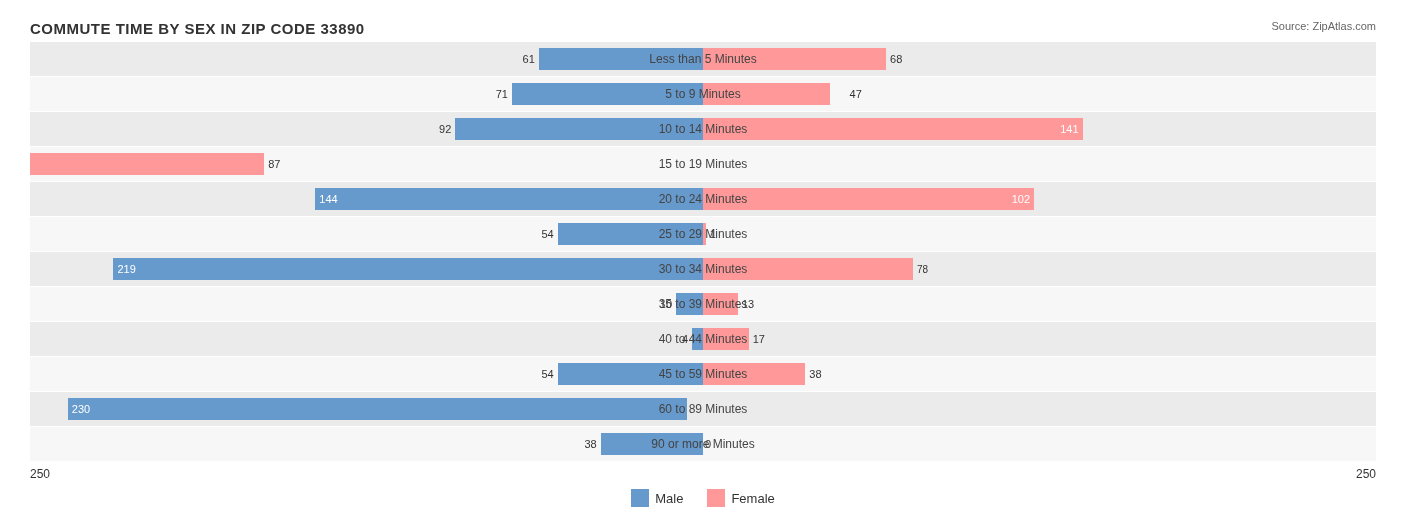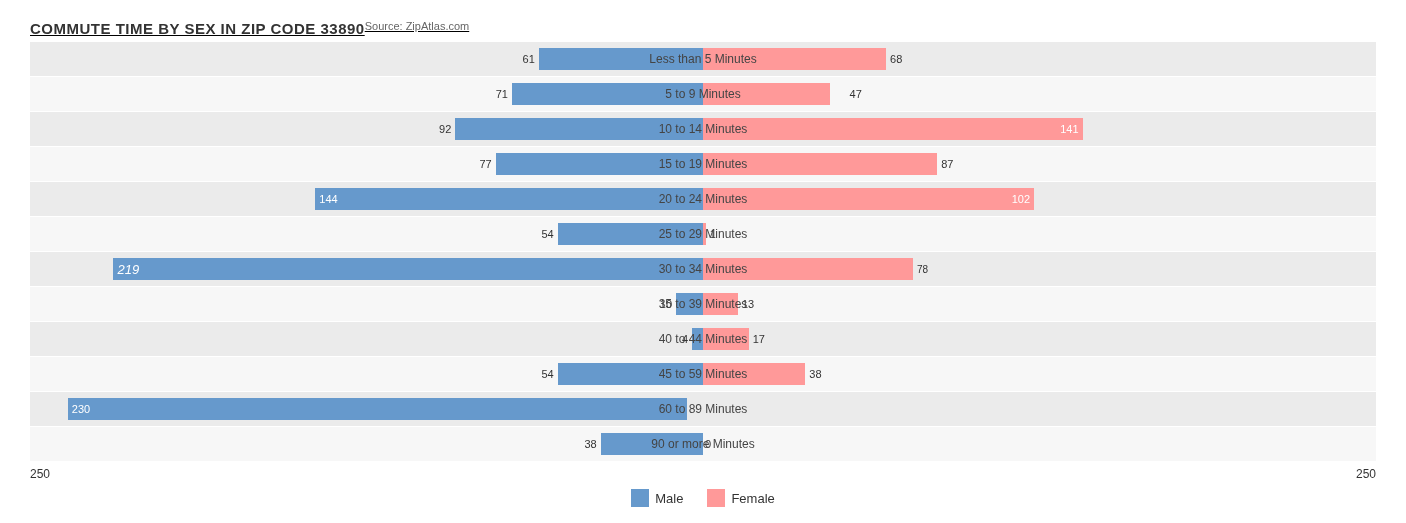--- a/index.html
+++ b/index.html
@@ -103,21 +103,21 @@
       white-space: nowrap;
       z-index: 20;
       pointer-events: none;
       background: transparent;
     }
   </style>
 </head>
 <body>
 
 <div>
-  <div style="display:flex; align-items:flex-start;text-decoration:underline;">
+  <div style="display:flex; justify-content:space-between; align-items:flex-start;">
     <div class="chart-title">COMMUTE TIME BY SEX IN ZIP CODE 33890</div>
     <div class="source">Source: ZipAtlas.com</div>
   </div>
 
   <div class="rows-wrapper" id="chart-rows">
   <div class="chart-row">
     <div class="half half-left">
       <div class="bar bar-m" style="width: 24.4%; height:22px; background:#6699cc; right:0; position:absolute; display:flex; align-items:center; justify-content:flex-start;">
         
       </div>
@@ -157,26 +157,20 @@
     </div>
     <div class="center-label">10 to 14 Minutes</div>
     <div class="half half-right">
       <div class="bar bar-f" style="width: 56.39999999999999%; height:22px; background:#ff9999; left:0; position:absolute; display:flex; align-items:center; justify-content:flex-end;">
         <span style="font-size:11px;color:#fff;padding-right:4px;">141</span>
       </div>
 
     </div>
   </div>
       <div class="chart-row">
-    <div class="half half-left">
-      <div class="bar bar-m" style="width: 30.8%; height:22px; background:#6699cc; right:0; position:absolute; display:flex; align-items:center; justify-content:flex-start;">
-        
-      </div>
-      <span style="position:absolute; right:30.8%; font-size:11px; color:#333; padding-right:4px; white-space:nowrap; transform:translateX(0); z-index:10;">77</span>
-    </div>
     <div class="center-label">15 to 19 Minutes</div>
     <div class="half half-right">
       <div class="bar bar-f" style="width: 34.8%; height:22px; background:#ff9999; left:0; position:absolute; display:flex; align-items:center; justify-content:flex-end;">
         
       </div>
       <span style="position:absolute; left:34.8%; font-size:11px; color:#333; padding-left:4px; white-space:nowrap; z-index:10;">87</span>
 
     </div>
   </div>
       <div class="chart-row">
@@ -206,21 +200,21 @@
       <div class="bar bar-f" style="width: 0.4%; height:22px; background:#ff9999; left:0; position:absolute; display:flex; align-items:center; justify-content:flex-end;">
         
       </div>
       <span style="position:absolute; left:0.4%; font-size:11px; color:#333; padding-left:4px; white-space:nowrap; z-index:10;">1</span>
 
     </div>
   </div>
       <div class="chart-row">
     <div class="half half-left">
       <div class="bar bar-m" style="width: 87.6%; height:22px; background:#6699cc; right:0; position:absolute; display:flex; align-items:center; justify-content:flex-start;">
-        <span style="font-size:13px;color:#fff;padding-left:4px;font-style:italic;">219</span>
+        <span style="font-size:11px;color:#fff;padding-left:4px;">219</span>
       </div>
 
     </div>
     <div class="center-label">30 to 34 Minutes</div>
     <div class="half half-right">
       <div class="bar bar-f" style="width: 31.2%; height:22px; background:#ff9999; left:0; position:absolute; display:flex; align-items:center; justify-content:flex-end;">
         
       </div>
       <span style="position:absolute; left:31.2%; font-size:10px; color:#333; padding-left:4px; white-space:nowrap; z-index:10;">78</span>
 

